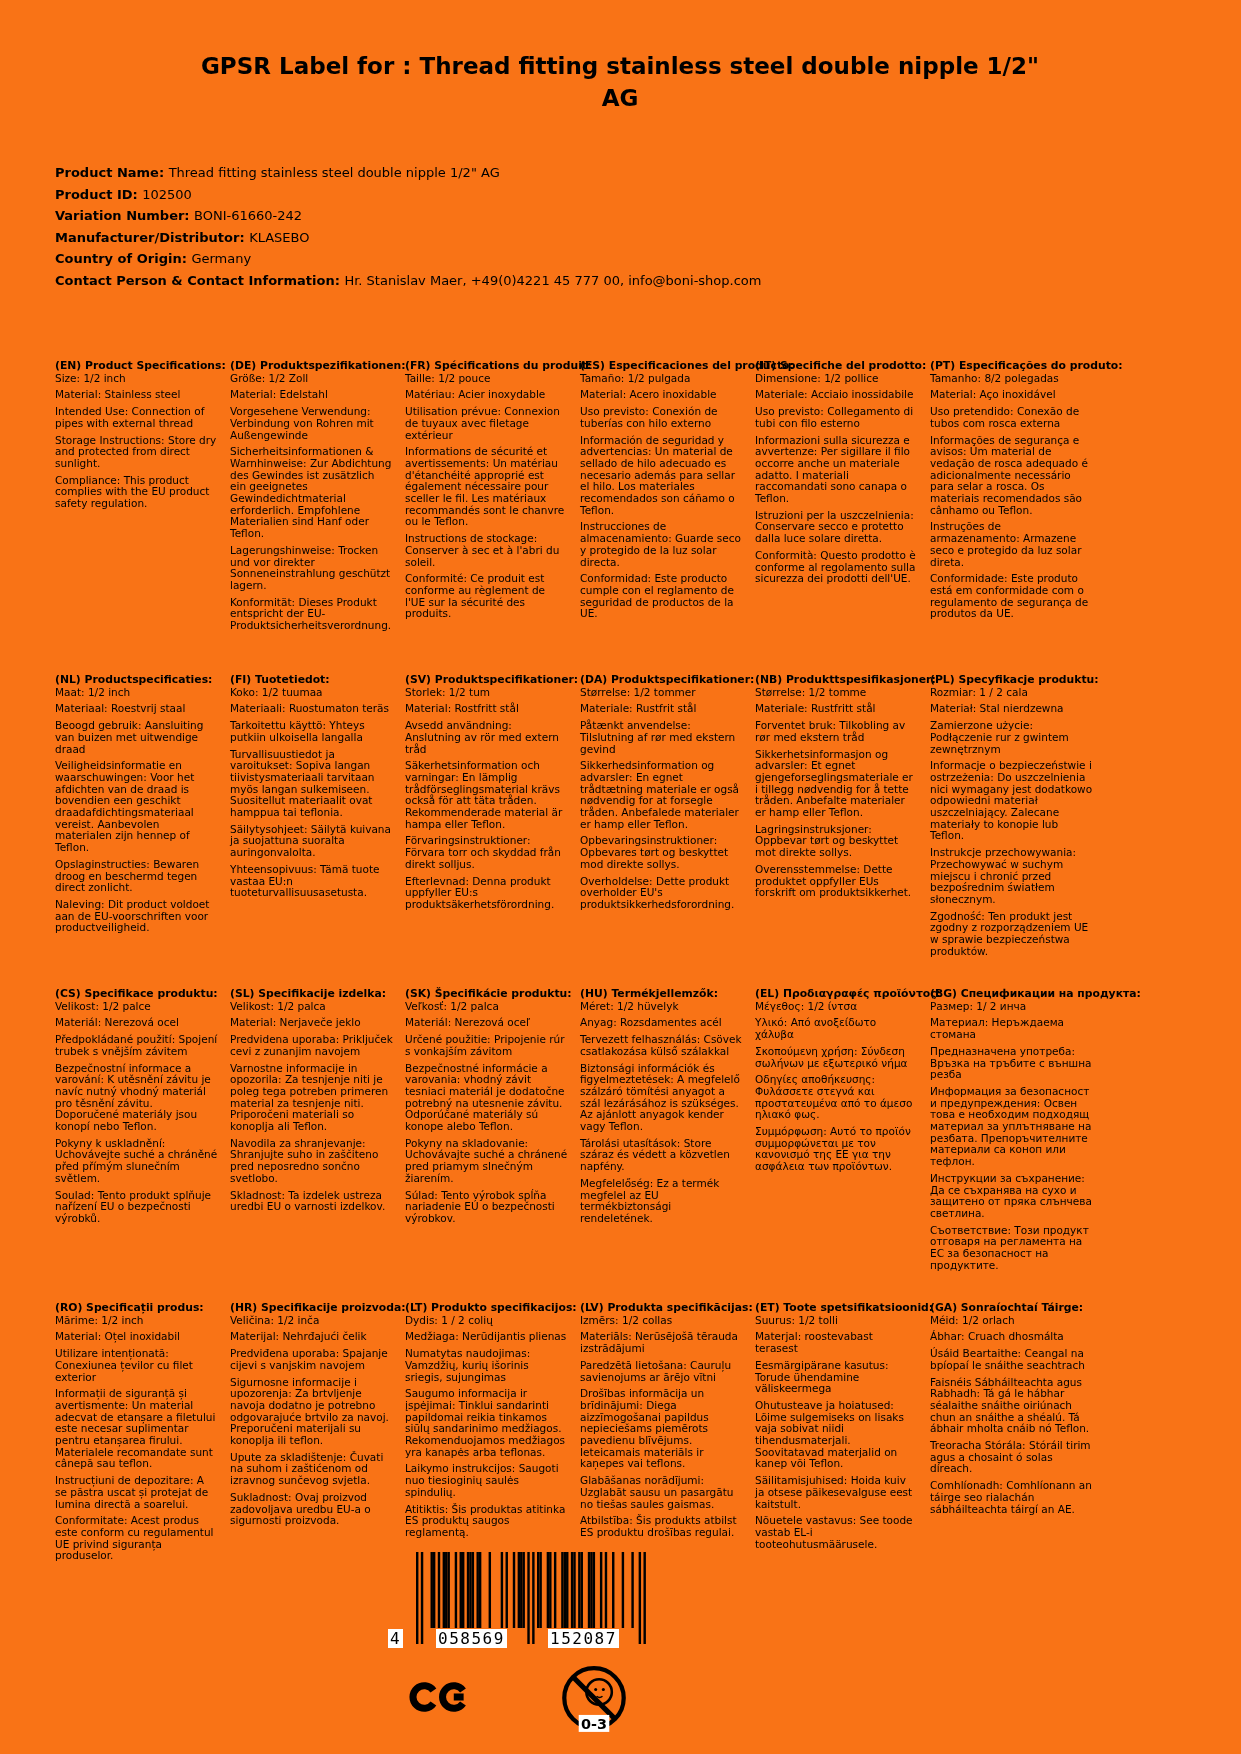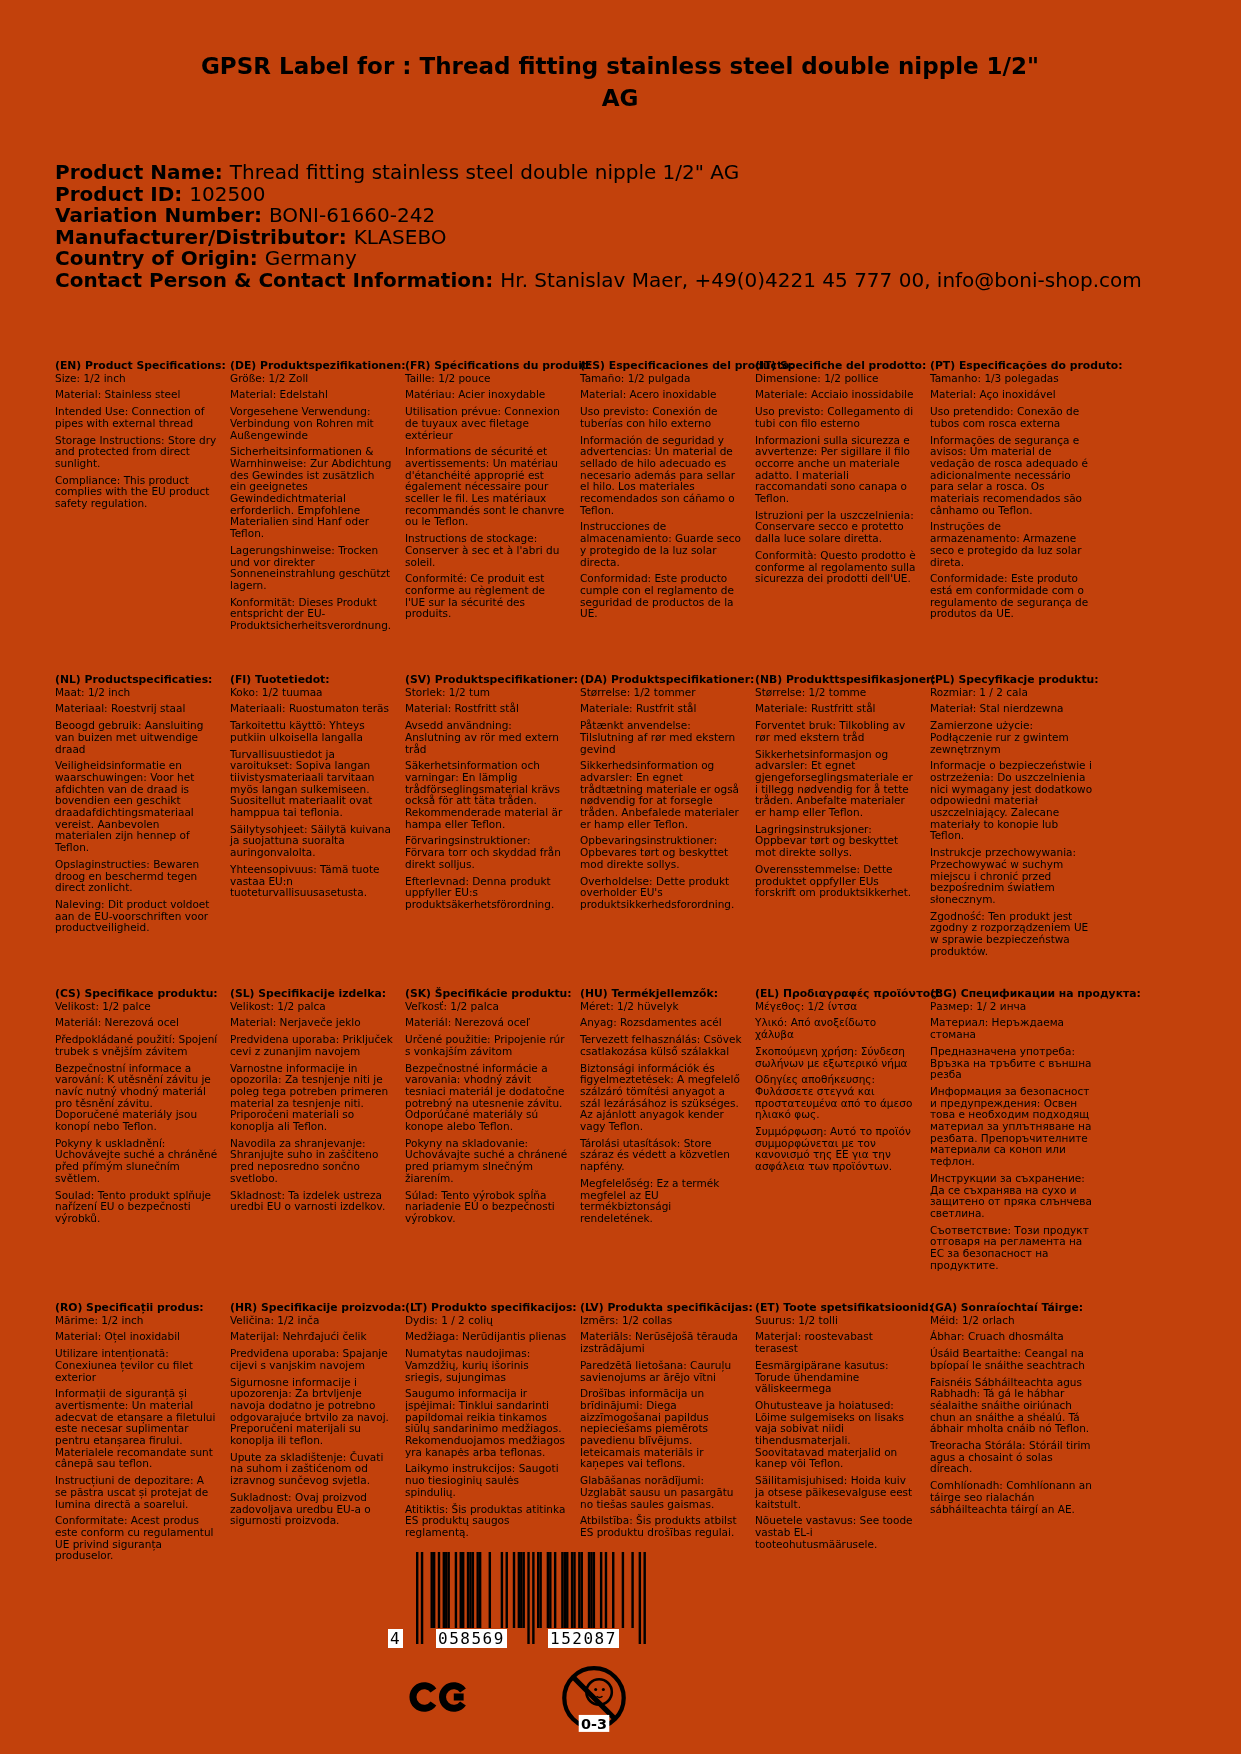--- a/index.html
+++ b/index.html
@@ -1,20 +1,20 @@
 <!DOCTYPE html>
 <html><head>
 <meta charset="utf-8">
 <style>
   html,body{margin:0;padding:0;background:#fff;}
-  .page{position:relative;width:1241px;height:1754px;background:#c2410c;color:#000;
+  .page{position:relative;width:1241px;height:1754px;background:#f97316;color:#000;
         font-family:"DejaVu Sans","Liberation Sans",sans-serif;overflow:hidden;}
   .title{position:absolute;top:50px;left:120px;width:1000px;text-align:center;
          font-size:23px;font-weight:bold;line-height:32px;margin:0;}
-  .product-info{position:absolute;top:162px;left:55px;font-size:20px;line-height:21.5px;}
+  .product-info{position:absolute;top:162px;left:55px;font-size:13px;line-height:21.5px;}
   .info-line .lbl{font-weight:bold;}
   .info-line .val{font-weight:normal;}
   .spec-grid{position:absolute;top:336px;left:55px;width:1050px;
              display:grid;grid-template-columns:repeat(6,175px);grid-auto-rows:314px;column-gap:0;margin-top:24px;}
   .spec-block{font-size:10.5px;line-height:11.7px;padding-right:12px;}
   .spec-block h3{font-size:10.8px;font-weight:bold;margin:0 0 1px 0;white-space:nowrap;overflow:visible;}
   .spec-block p{margin:0 0 5px 0;overflow-wrap:break-word;}
   .barcode{position:absolute;left:388px;top:1552px;width:280px;height:112px;}
   .barcode svg{position:absolute;left:28px;top:0;}
   .bc-digits span{position:absolute;font-family:"DejaVu Sans Mono","Liberation Mono",monospace;
@@ -81,21 +81,21 @@
         <h3>(IT) Specifiche del prodotto:</h3>
         <p>Dimensione: 1/2 pollice</p>
         <p>Materiale: Acciaio inossidabile</p>
         <p>Uso previsto: Collegamento di tubi con filo esterno</p>
         <p>Informazioni sulla sicurezza e avvertenze: Per sigillare il filo occorre anche un materiale adatto. I materiali raccomandati sono canapa o Teflon.</p>
         <p>Istruzioni per la uszczelnienia: Conservare secco e protetto dalla luce solare diretta.</p>
         <p>Conformità: Questo prodotto è conforme al regolamento sulla sicurezza dei prodotti dell'UE.</p>
       </div>
       <div class="spec-block">
         <h3>(PT) Especificações do produto:</h3>
-        <p>Tamanho: 1/3 polegadas</p>
+        <p>Tamanho: 8/2 polegadas</p>
         <p>Material: Aço inoxidável</p>
         <p>Uso pretendido: Conexão de tubos com rosca externa</p>
         <p>Informações de segurança e avisos: Um material de vedação de rosca adequado é adicionalmente necessário para selar a rosca. Os materiais recomendados são cânhamo ou Teflon.</p>
         <p>Instruções de armazenamento: Armazene seco e protegido da luz solar direta.</p>
         <p>Conformidade: Este produto está em conformidade com o regulamento de segurança de produtos da UE.</p>
       </div>
       <div class="spec-block">
         <h3>(NL) Productspecificaties:</h3>
         <p>Maat: 1/2 inch</p>
         <p>Materiaal: Roestvrij staal</p>

